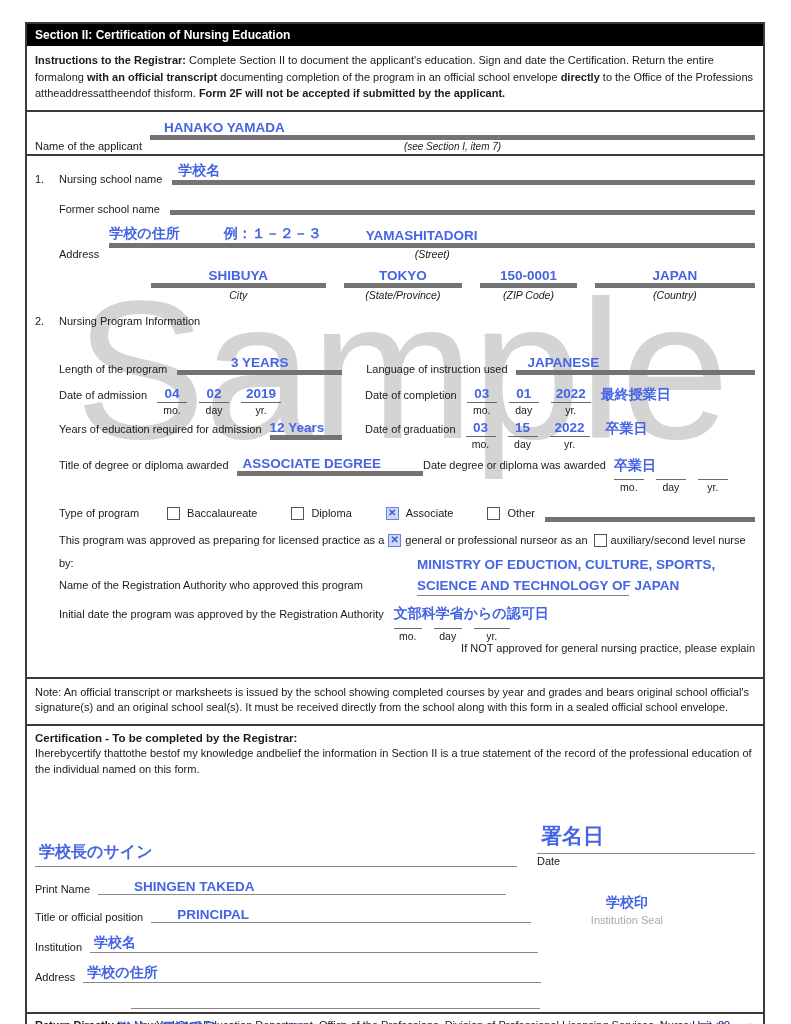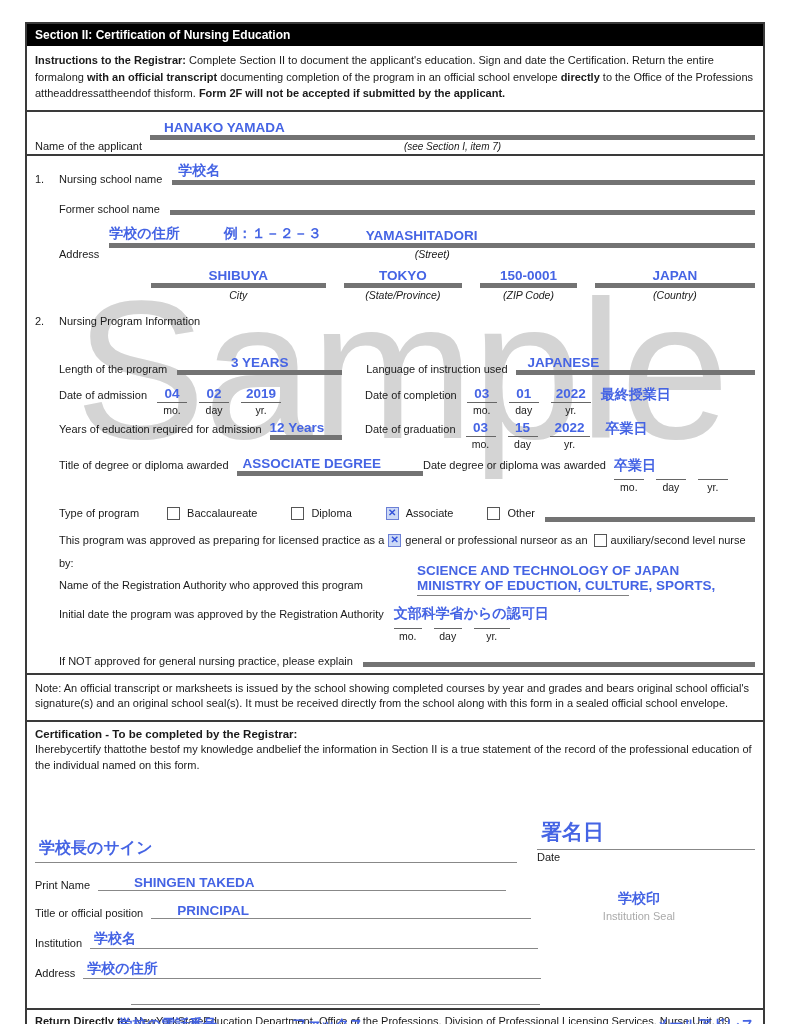--- a/index.html
+++ b/index.html
@@ -71,21 +71,21 @@
   .cert-sec { position:relative; padding:6px 8px 8px; height:288px; }
   .cert-title { font-weight:bold; font-size:11.5px; }
   .cert-body { font-size:11px; line-height:1.45; margin-top:2px; width:720px; }
   .sig-row { display:flex; gap:20px; margin-top:42px; align-items:flex-end; }
   .sig-left { flex:1; }
   .sig-right { width:218px; }
   .sig-ul { border-bottom:1.5px solid #888; padding:2px 4px 3px; min-height:24px; }
   .date-lbl { font-size:11px; padding-top:1px; }
   .cert-row { display:flex; align-items:flex-end; margin-top:11px; }
   .cert-row .ul { border-bottom:1px solid #888; }
-  .seal { position:absolute; right:88px; top:168px; text-align:center; }
+  .seal { position:absolute; right:100px; top:168px; text-align:center; }
   .seal-en { color:#aaa; font-size:11px; padding-top:2px; }
   .blank-ul { border-bottom:1px solid #888; margin:16px 215px 0 96px; height:10px; }
 
   .ret-sec { font-size:11px; line-height:1.4; padding:4px 8px 5px; }
 </style>
 </head>
 <body>
 
 <div class="page">
 
@@ -294,22 +294,22 @@
         <span class="cb" style="margin:0 4px 0 6px;"></span>
         <span class="lbl">auxiliary/second level nurse</span>
       </div>
 
       <div class="auth-row ind">
         <div class="auth-left">
           <div class="lbl">by:</div>
           <div class="lbl" style="margin-top:10px; white-space:normal;">Name of the Registration Authority who approved this program</div>
         </div>
         <div class="auth-right">
+          <div class="bv">MINISTRY OF EDUCTION, CULTURE, SPORTS,</div>
           <div class="bv" style="margin-top:6px;">SCIENCE AND TECHNOLOGY OF JAPAN</div>
-          <div class="bv">MINISTRY OF EDUCTION, CULTURE, SPORTS,</div>
           <div class="auth-ul"></div>
         </div>
       </div>
 
       <div class="init-row ind">
         <span class="lbl" style="padding-top:4px;">Initial date the program was approved by the Registration Authority</span>
         <div class="init-grp" style="margin-left:10px;">
           <span class="bj">文部科学省からの認可日</span>
           <div class="cells">
             <span class="dc">
@@ -321,21 +321,21 @@
                 <span class="dl">day</span>
               </span>
             <span class="dc">
                 <span class="dv" style="min-width:36px;"></span>
                 <span class="dl">yr.</span>
               </span>
           </div>
         </div>
       </div>
 
-      <div class="row ind" style="margin-top:8px;">
+      <div class="row ind" style="flex-direction:column;">
         <span class="lbl">If NOT approved for general nursing practice, please explain</span>
         <div class="ul grow" style="margin-left:10px;">
           <span class="bv"></span>
         </div>
       </div>
     </div>
 
     <div class="sec note-sec">Note: An official transcript or marksheets is issued by the school showing completed courses by year and grades and bears original school official's signature(s) and an original school seal(s). It must be received directly from the school along with this form in a sealed official school envelope.</div>
 
     <div class="sec cert-sec">

